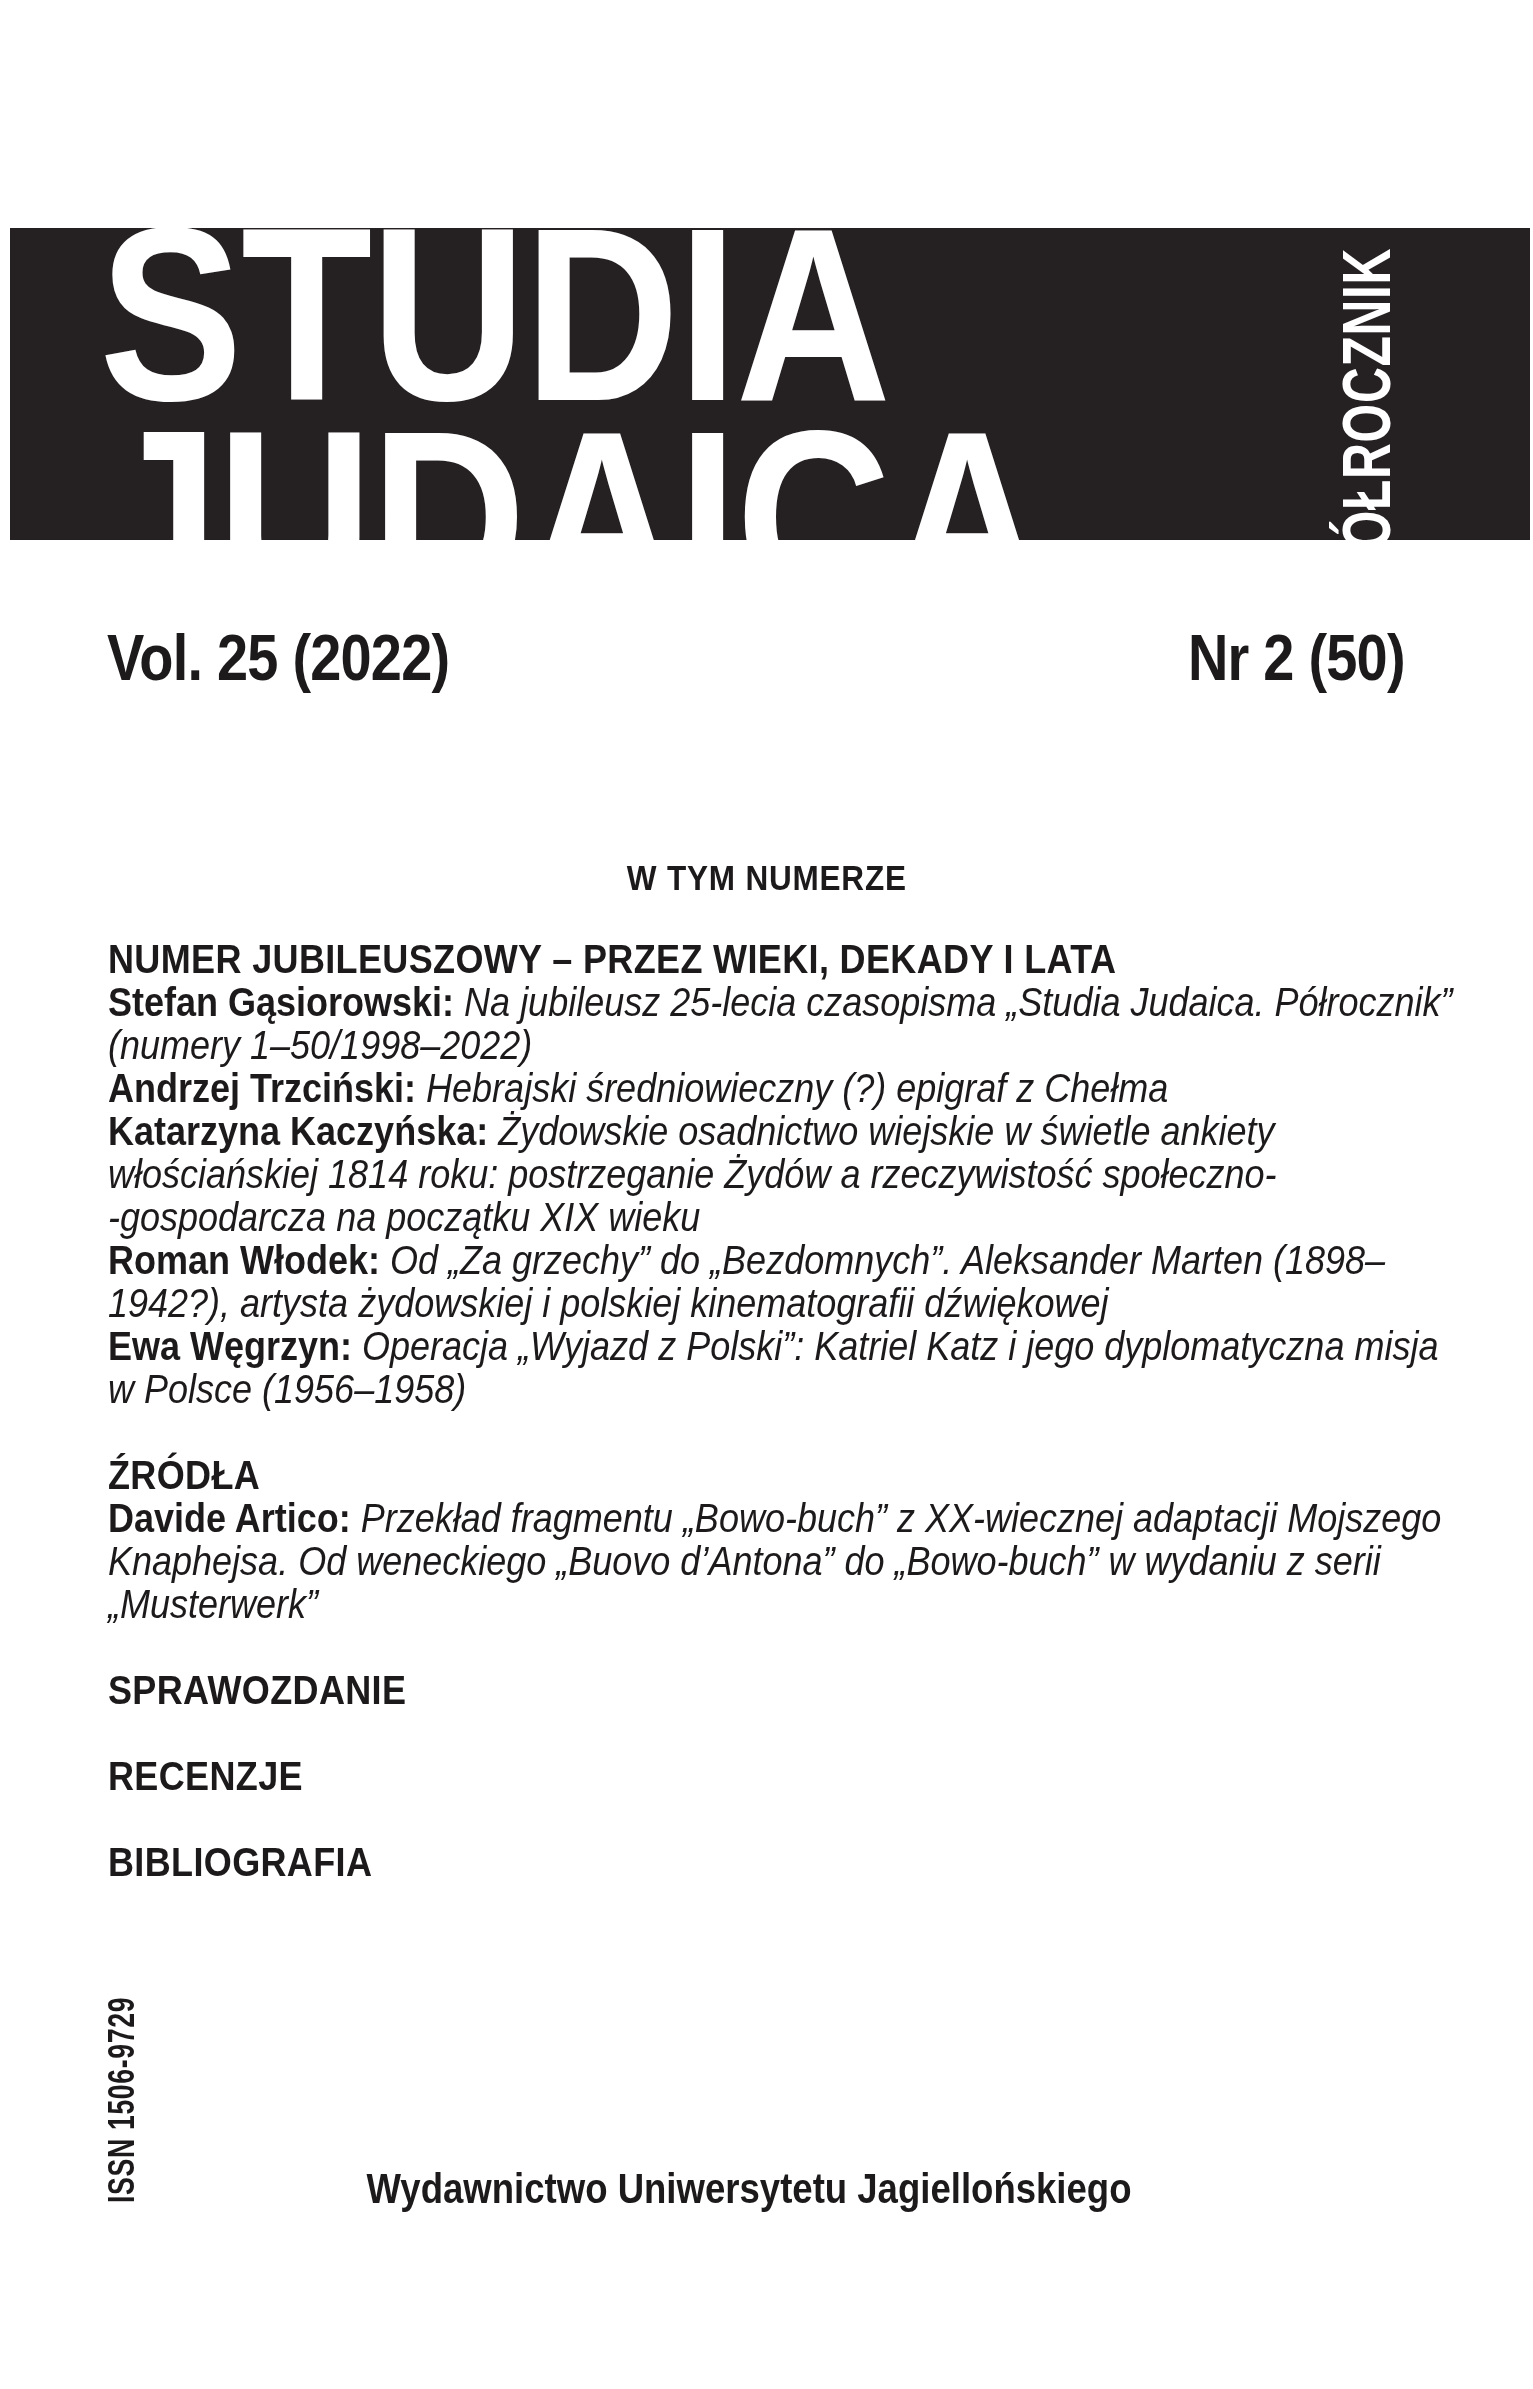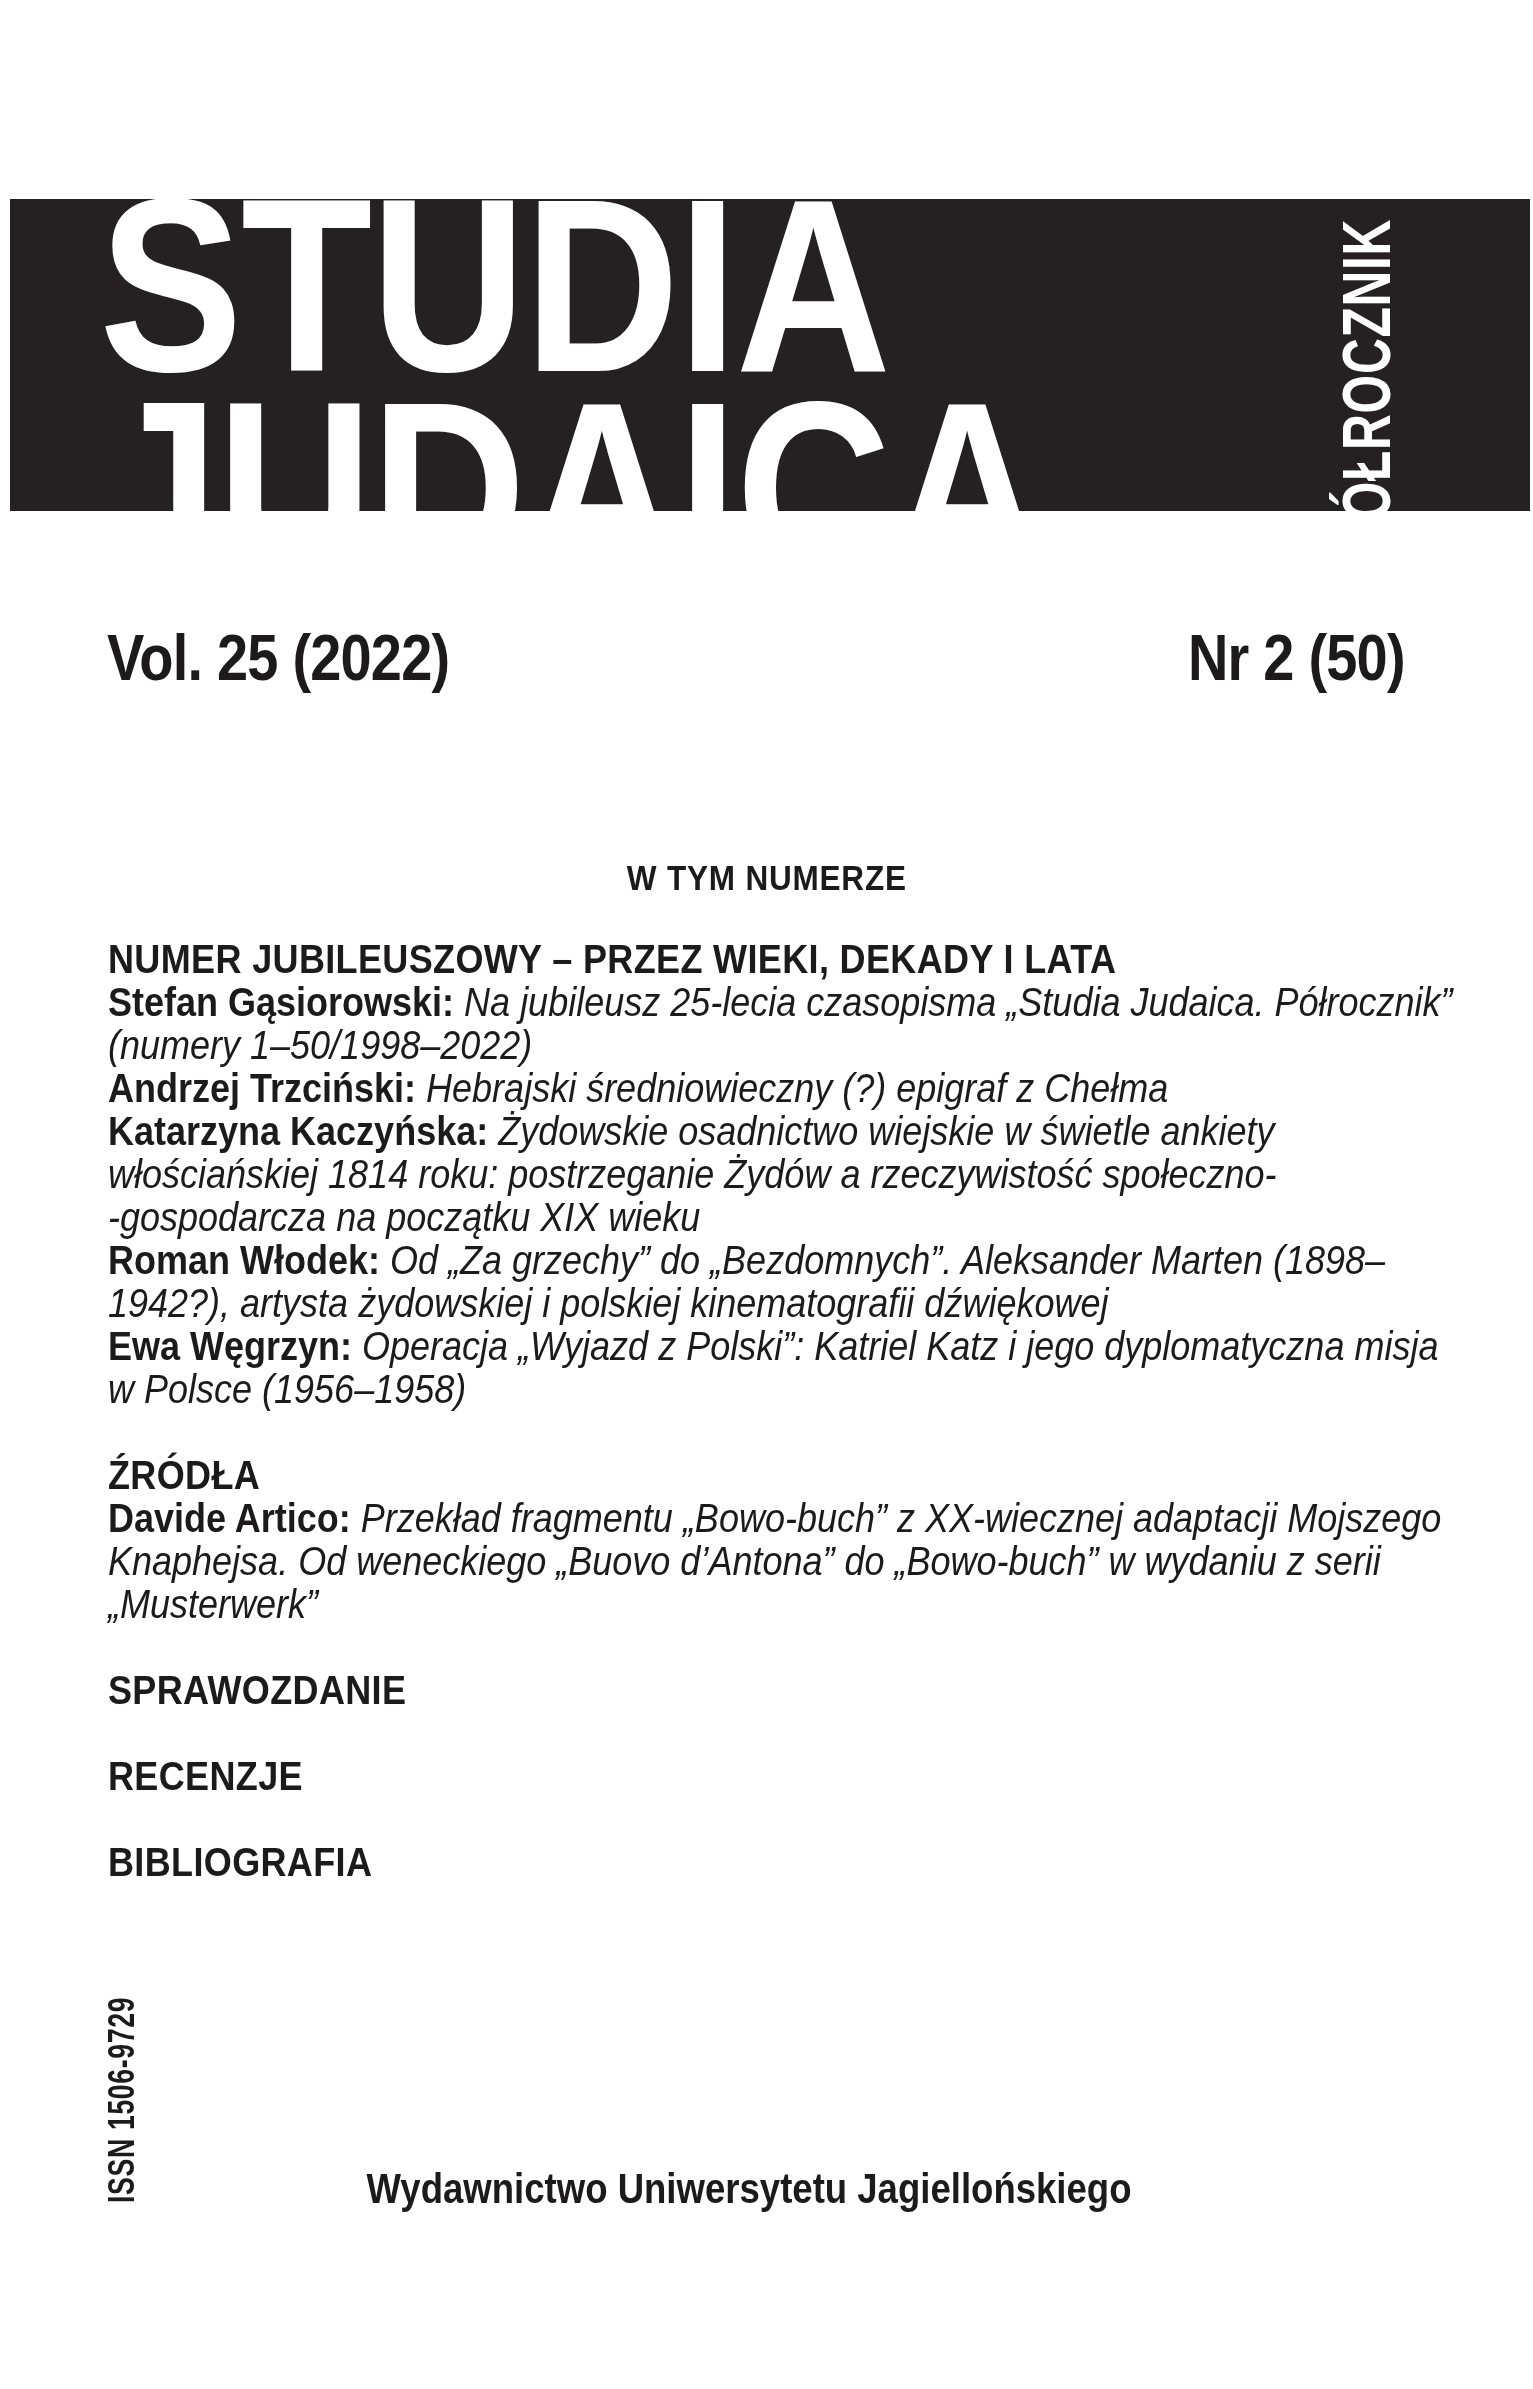--- a/index.html
+++ b/index.html
@@ -6,21 +6,21 @@
   .page{
     position:relative;
     width:1534px;height:2389px;
     background:#ffffff;
     overflow:hidden;
     font-family:"Liberation Sans", sans-serif;
     color:#1d1a1b;
   }
   
   .masthead{
-    position:absolute; left:10.3px; top:199px; width:1520px; height:312px;
+    position:absolute; left:10.3px; top:228px; width:1520px; height:312px;
     background:#252122; overflow:hidden;
   }
   .mast-title{
     position:absolute; left:89px; top:-13.8px;
     color:#ffffff; font-weight:bold;
     font-size:215px; line-height:176px; letter-spacing:-1.7px;
     transform:scaleY(1.15); transform-origin:0 0;
     white-space:nowrap;
   }
   .mast-side{

